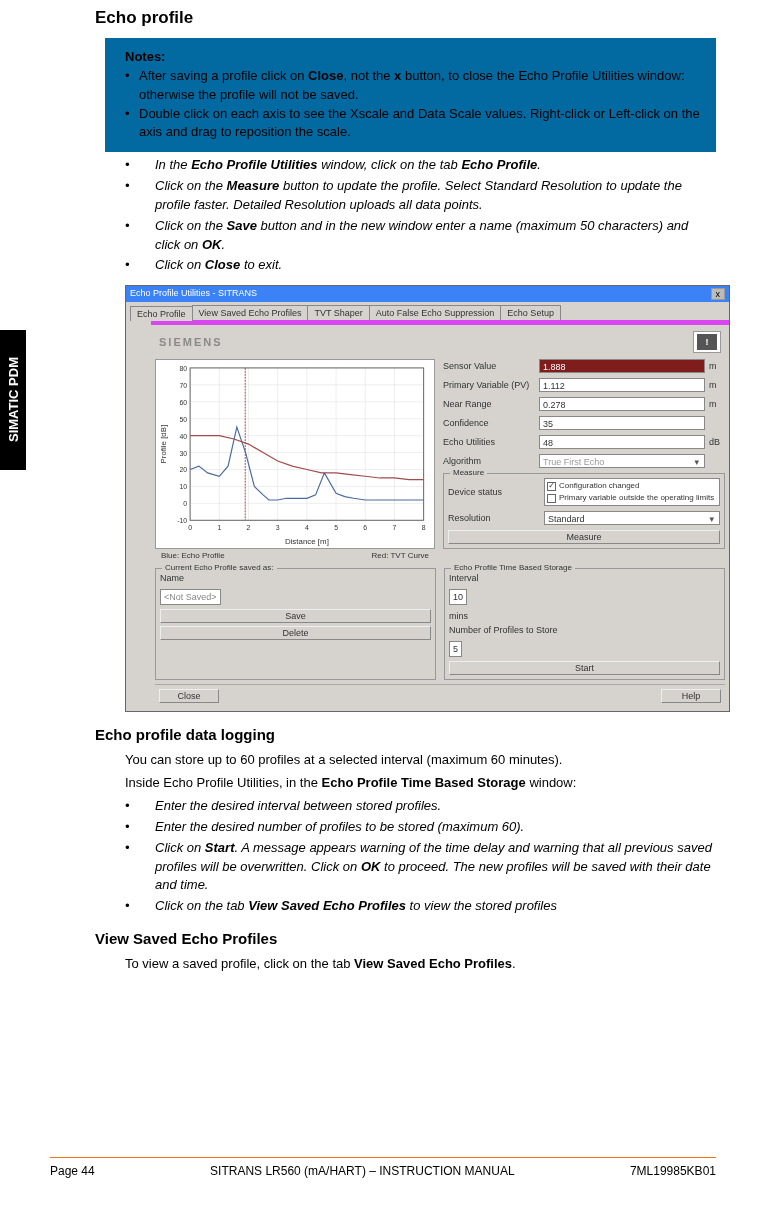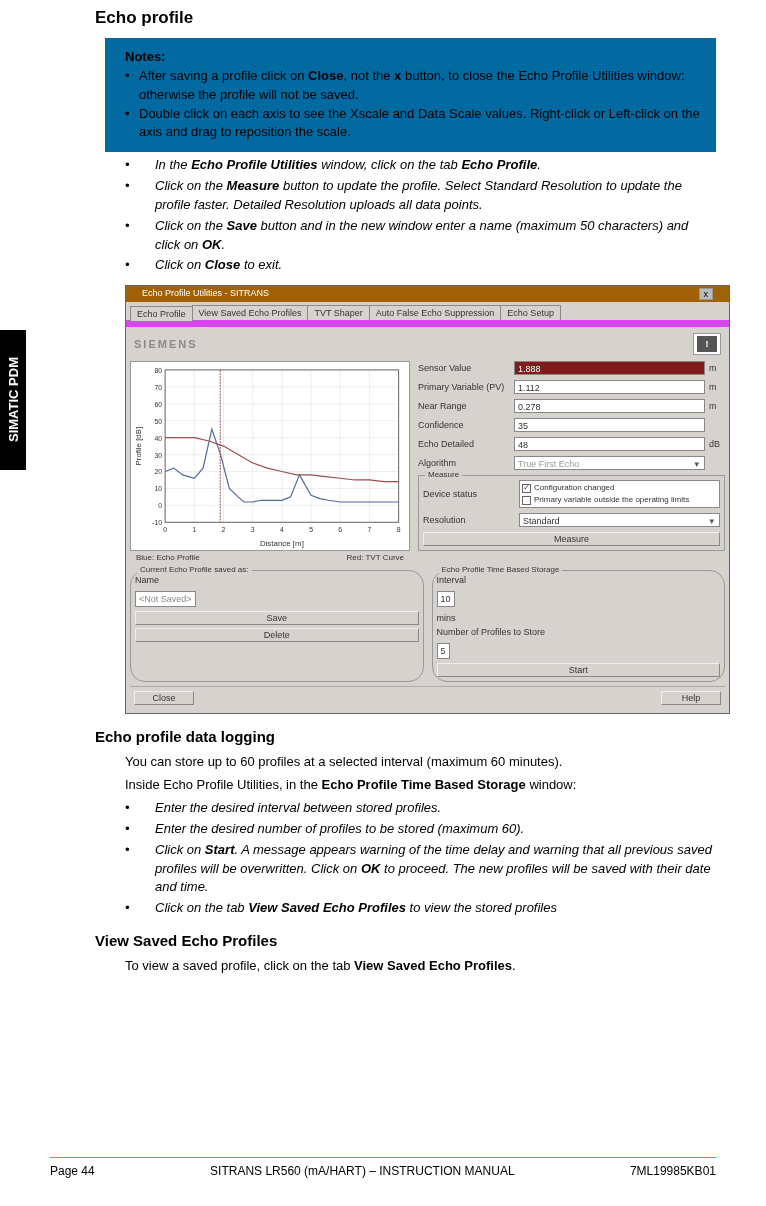--- a/index.html
+++ b/index.html
@@ -61,36 +61,36 @@
   .win {
     margin: 6px 0 10px 30px;
     width: 605px;
     border: 1px solid #666;
     background: #d6d3ce;
     font-family: Tahoma, sans-serif;
     font-size: 9px;
     color: #333;
   }
   .win .titlebar {
-    background: #a16207;
+    background: #3b82f6;
     color: #fff;
-    padding: 2px 16px;
+    padding: 2px 4px;
     font-size: 9px;
     display: flex;
     justify-content: space-between;
   }
   .titlebar .x { background:#bbb; color:#000; padding:0 4px; border:1px solid #999;}
   .tabs { display:flex; padding: 3px 4px 0 4px; gap:0; }
   .tab {
     border:1px solid #888; border-bottom:none;
     background:#d6d3ce; padding:2px 6px; font-size:9px;
     margin-right:-1px;
   }
   .tab.active { background:#d6d3ce; position:relative; top:1px; }
-  .win-body { background:#d6d3ce; border-top:7px solid #d946ef; padding:4px; }
+  .win-body { background:#d6d3ce; border-top:5px solid #d946ef; padding:4px;margin-left:25px; }
   .logo-row { display:flex; justify-content:space-between; align-items:center; padding:2px 4px 6px 4px;}
   .siemens { font-weight:bold; letter-spacing:2px; color:#8a8a8a; font-size:11px;}
   .warn { width:28px; height:22px; background:#fff; border:1px solid #999; display:flex; align-items:center; justify-content:center;}
   .warn-inner { width:20px; height:16px; background:#555; display:flex; align-items:center; justify-content:center; color:#fff; font-weight:bold;}
   .cols { display:flex; gap:8px; }
   .chart {
     width:280px; height:190px; background:#fff; border:1px solid #999;
     position:relative;
   }
   .chart svg { width:100%; height:100%; }
@@ -99,21 +99,21 @@
   .flabel { width:92px; font-size:9px; }
   .finput { flex:1; background:#fff; border:1px solid #888; padding:1px 3px; font-size:9px; height:14px; line-height:12px; overflow:hidden;}
   .finput.dark { background:#7f1d1d; color:#fff;}
   .funit { width:16px; font-size:9px; }
   .group { border:1px solid #999; padding:4px; margin-top:4px; position:relative;}
   .glabel { position:absolute; top:-6px; left:6px; background:#d6d3ce; padding:0 3px; font-size:8px;}
   .btn { background:#d6d3ce; border:1px solid #888; border-top-color:#eee; border-left-color:#eee; padding:1px 0; font-size:9px; text-align:center;}
   .wide { width:100%; }
   .legend-row { display:flex; justify-content:space-between; font-size:8px; padding:2px 6px;}
   .bottom-row { display:flex; gap:8px; margin-top:2px;}
-  .bottom-row .group { flex:1;border-radius:15px; }
+  .bottom-row .group { flex:1; }
   .half { display:flex; gap:6px; align-items:flex-start; margin-bottom:4px;flex-direction:column;}
   .half .flabel2 { width:120px; font-size:9px;}
   .half .finput { flex:1;}
   .statusbar { display:flex; justify-content:space-between; padding:4px; border-top:1px solid #aaa; margin-top:4px;}
   .statusbar .btn { width:60px;}
   .chk { display:flex; align-items:center; gap:3px; font-size:8px;}
   .chkbox { width:9px; height:9px; border:1px solid #666; background:#fff; display:inline-flex; align-items:center; justify-content:center; font-size:8px; line-height:8px;}
   .dd::after { content:"▾"; float:right; color:#555; padding-right:2px;}
 
   .footer {
@@ -240,21 +240,21 @@
               <span class="flabel">Near Range</span>
               <span class="finput">0.278</span>
               <span class="funit">m</span>
             </div>
           <div class="frow">
               <span class="flabel">Confidence</span>
               <span class="finput">35</span>
               <span class="funit"></span>
             </div>
           <div class="frow">
-              <span class="flabel">Echo Detailed</span>
+              <span class="flabel">Echo Utilities</span>
               <span class="finput">48</span>
               <span class="funit">dB</span>
             </div>
           <div class="frow">
               <span class="flabel">Algorithm</span>
               <span class="finput dd" style="color:#999">True First Echo</span>
               <span class="funit"></span>
             </div>
 
           <div class="group">

